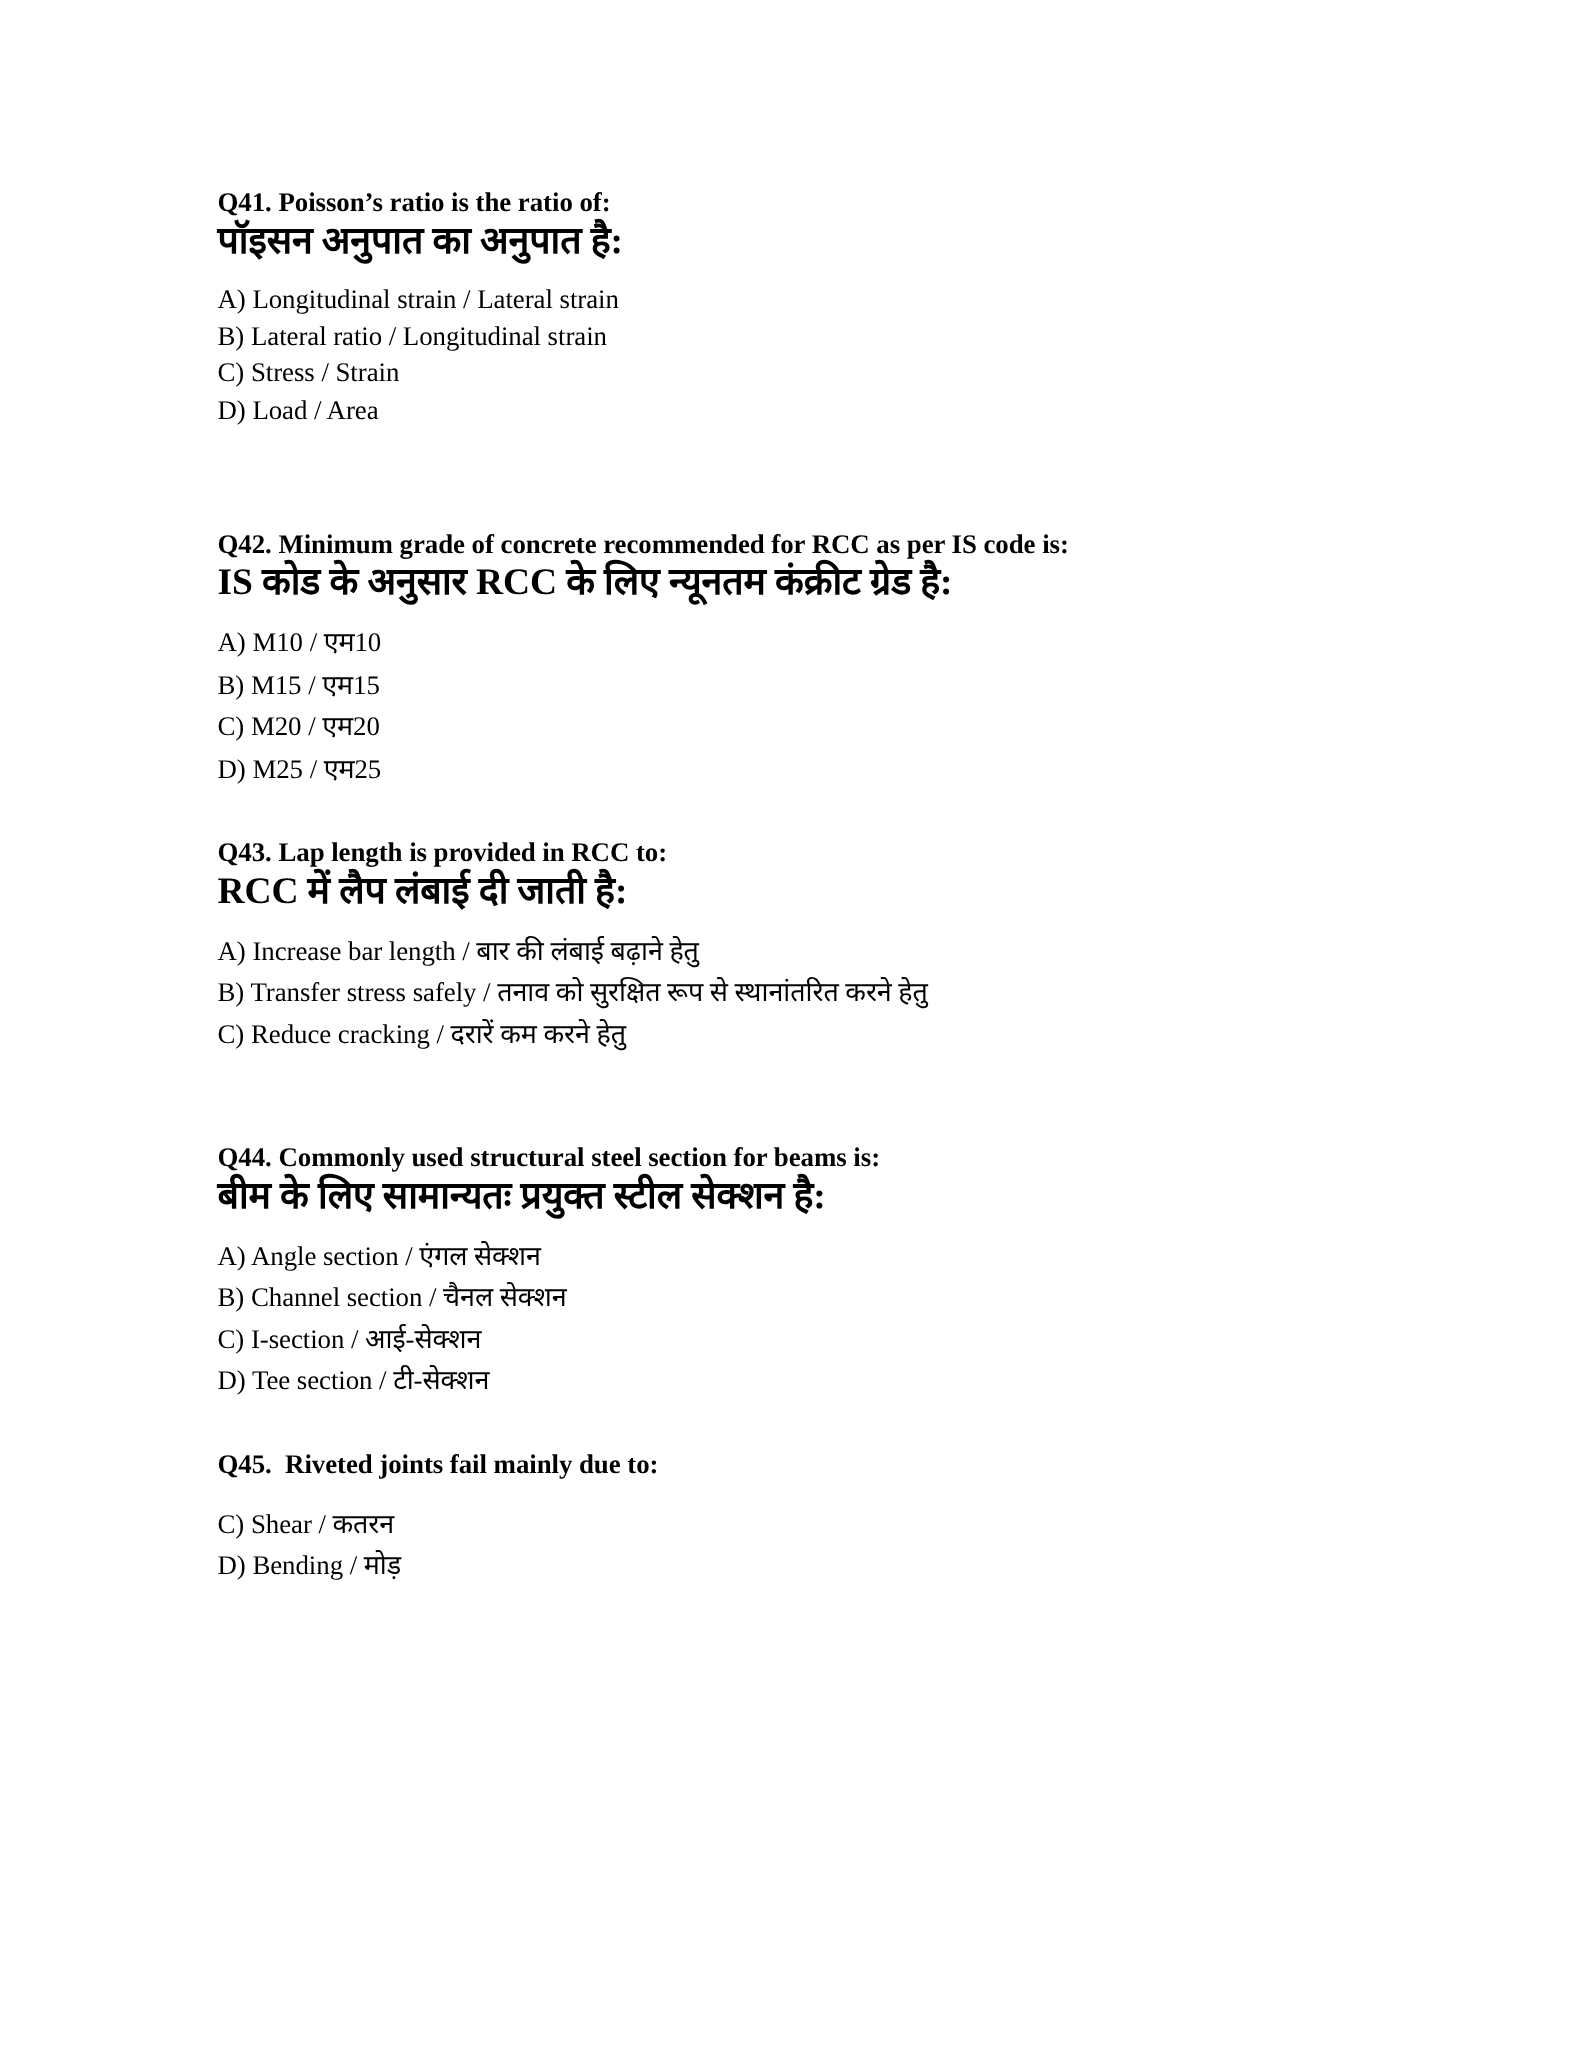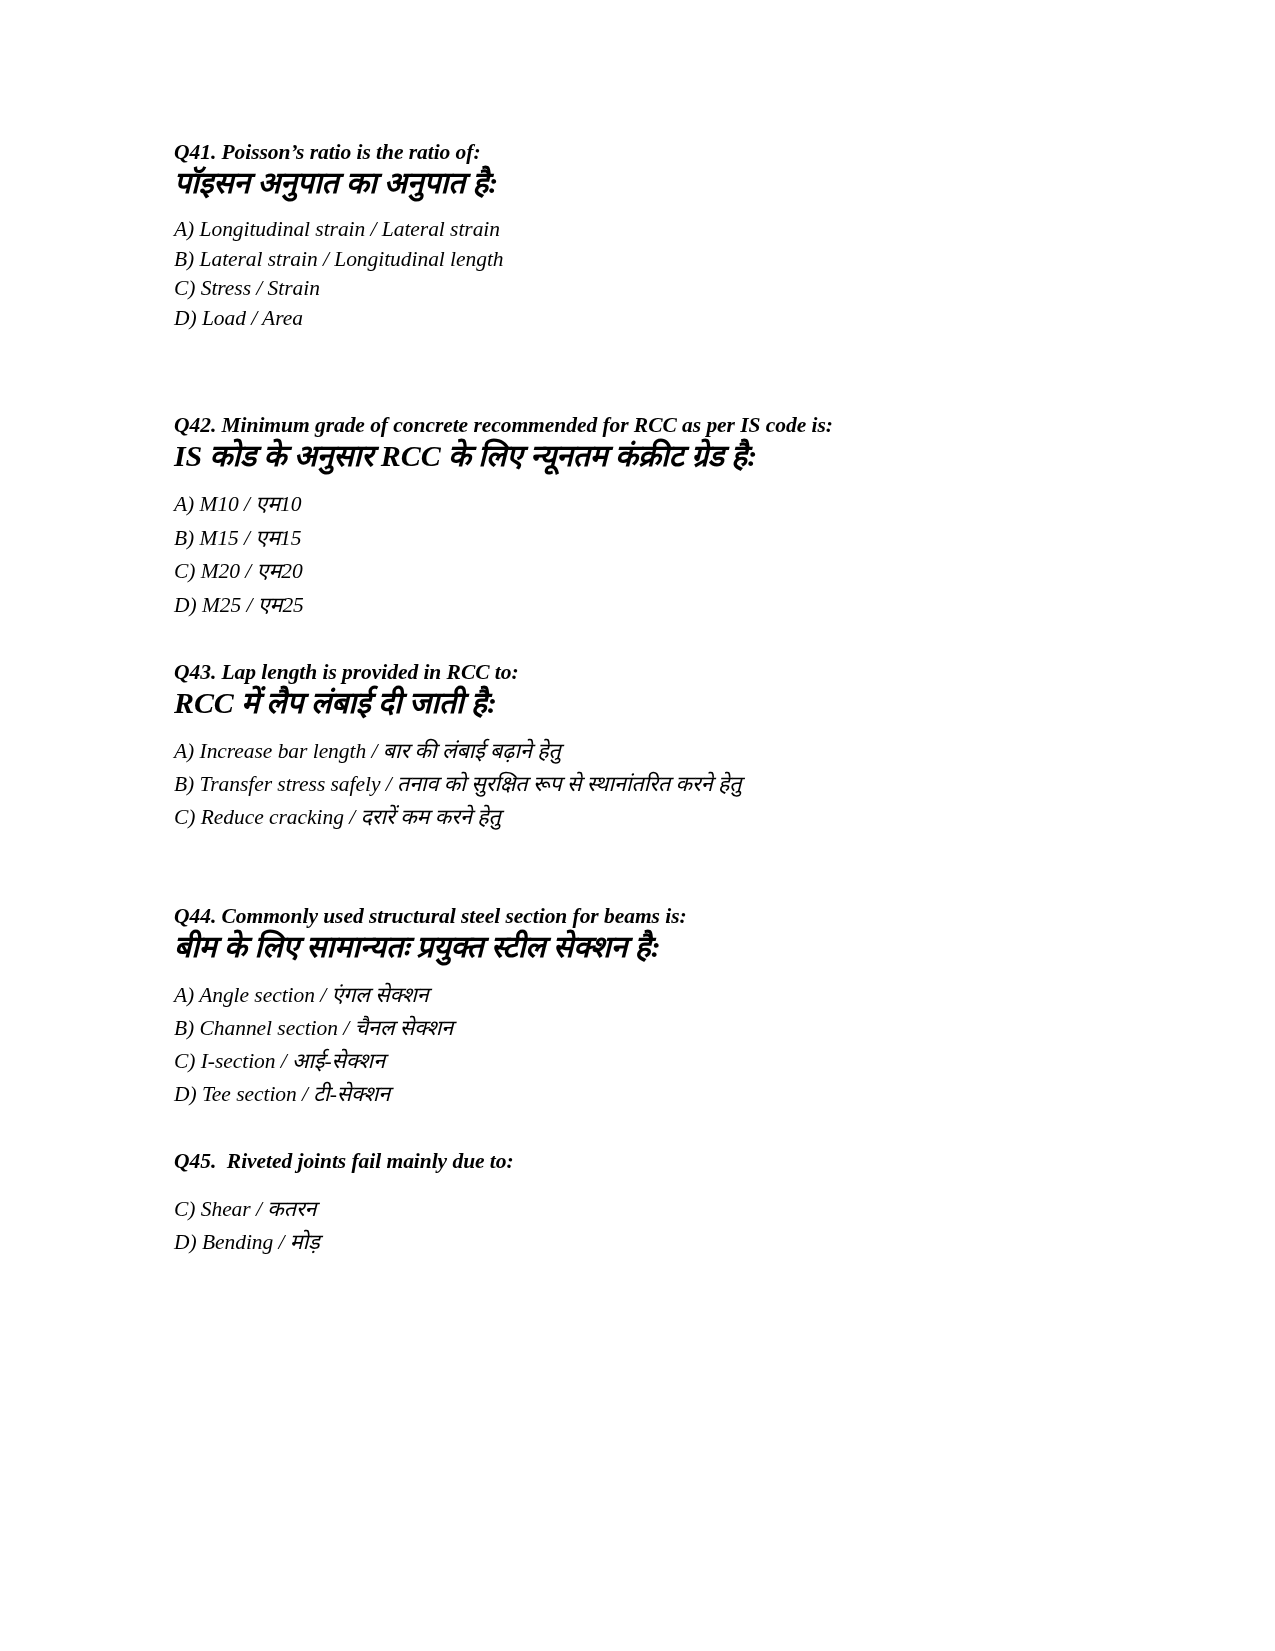--- a/index.html
+++ b/index.html
@@ -18,23 +18,22 @@
     width: 1275px;
     height: 1651px;
     margin: 0 auto;
     background: #ffffff;
     overflow: hidden;
     box-sizing: border-box;
   }
   .content {
     position: absolute;
     left: 174px;
-    top: 138px;
+    top: 148px;
     width: 940px;
-    font-style: italic;
   }
 
   
   .question-block {
     margin: 0;
   }
   .q-en {
     font-weight: bold;
     font-size: 21.5px;
     line-height: 29px;
@@ -71,21 +70,21 @@
 <body>
 
 <div class="page">
   <div class="content">
 
     <div class="question-block">
       <div class="q-en">Q41. Poisson’s ratio is the ratio of:</div>
       <div class="q-hi">पॉइसन अनुपात का अनुपात है:</div>
       <div class="options">
         <div class="option">A) Longitudinal strain / Lateral strain</div>
-        <div class="option">B) Lateral strain / Longitudinal length</div>
+        <div class="option">B) Lateral ratio / Longitudinal strain</div>
         <div class="option">C) Stress / Strain</div>
         <div class="option">D) Load / Area</div>
       </div>
     </div>
 
     <div class="gap-xl"></div>
 
     <div class="question-block">
       <div class="q-en">Q42. Minimum grade of concrete recommended for RCC as per IS code is:</div>
       <div class="q-hi">IS कोड के अनुसार RCC के लिए न्यूनतम कंक्रीट ग्रेड है:</div>

